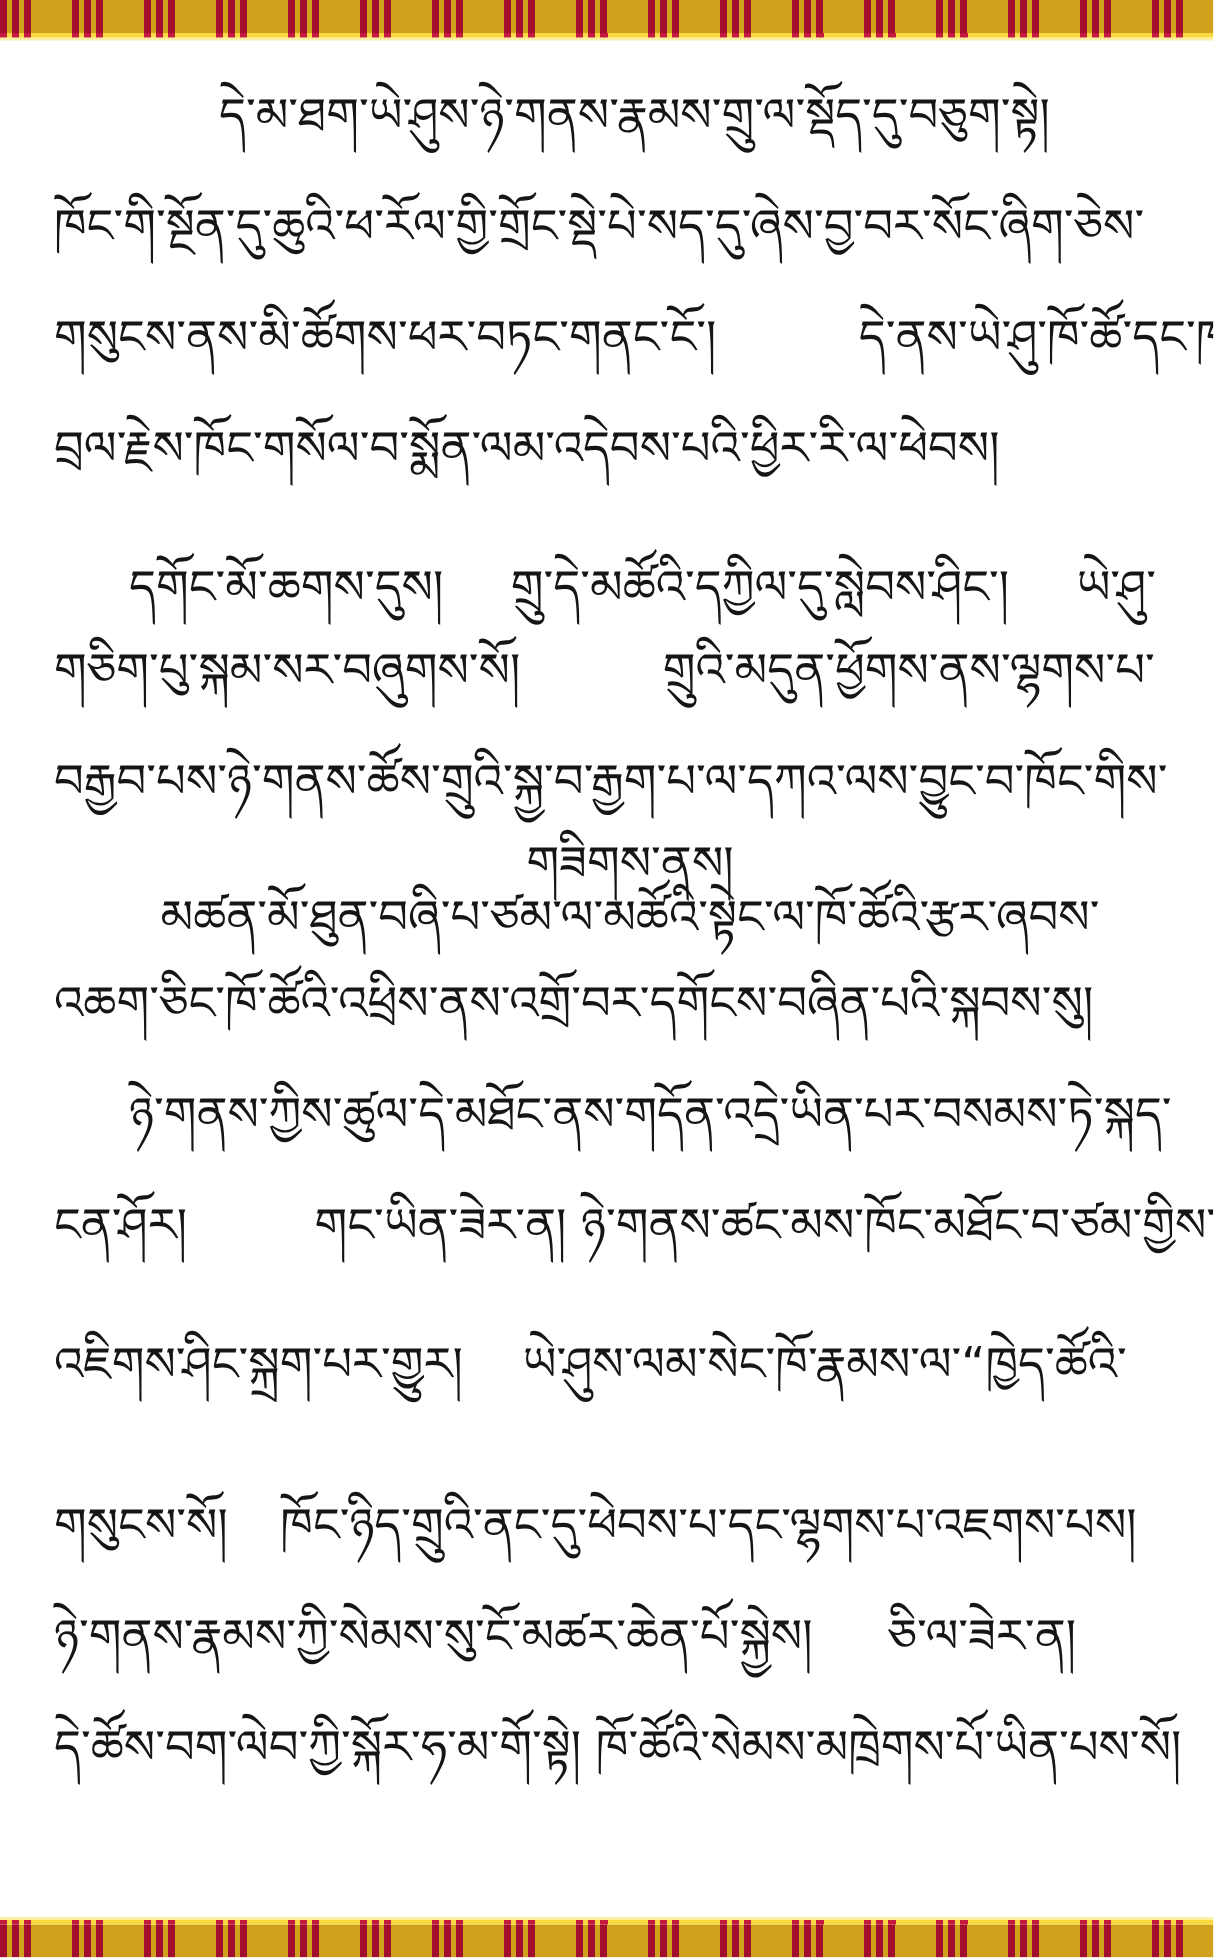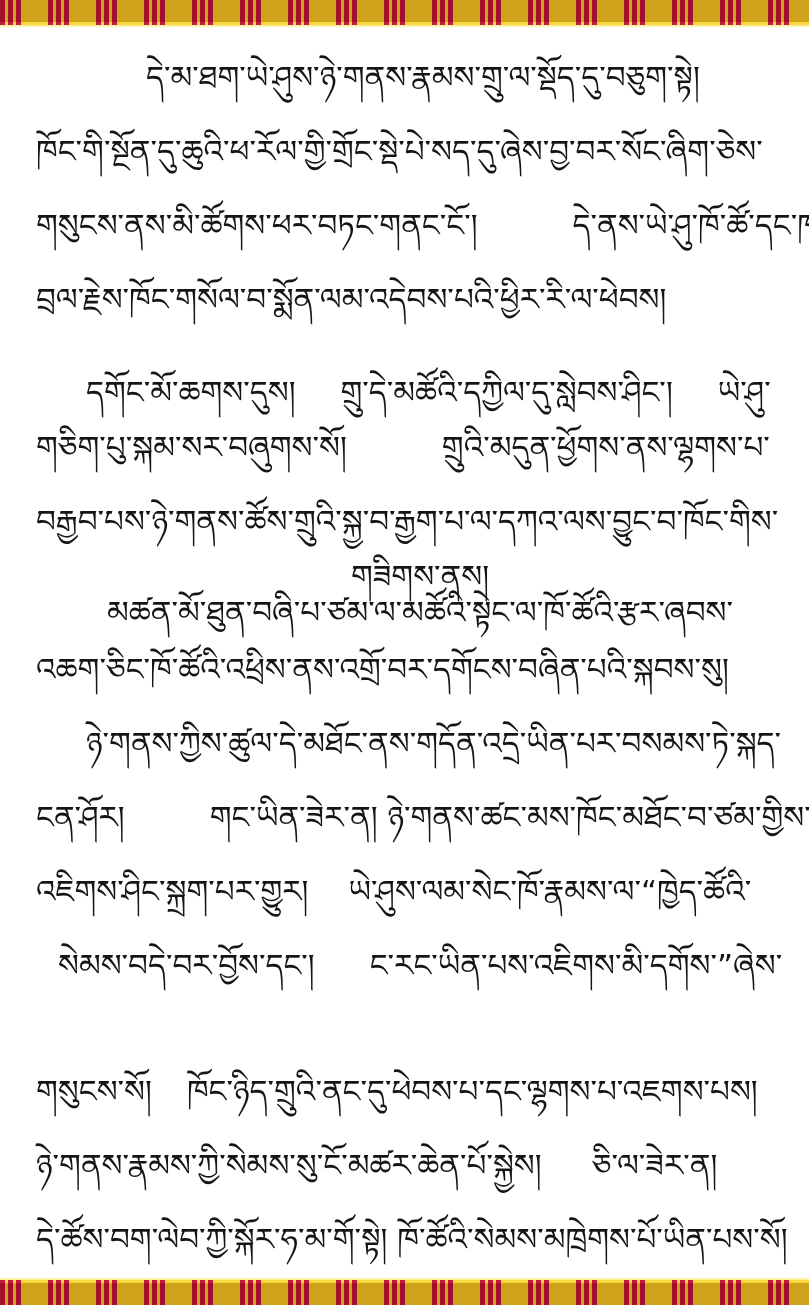--- a/index.html
+++ b/index.html
@@ -126,27 +126,23 @@
       <div class="line" style="padding-left: 0px; column-gap: 45px;">
         <span class="seg">འཆག་ཅིང་ཁོ་ཚོའི་འཕྲིས་ནས་འགྲོ་བར་དགོངས་བཞིན་པའི་སྐབས་སུ།</span>
       </div>
       <div class="line" style="padding-left: 50px; column-gap: 45px;">
         <span class="seg">ཉེ་གནས་ཀྱིས་ཚུལ་དེ་མཐོང་ནས་གདོན་འདྲེ་ཡིན་པར་བསམས་ཏེ་སྐད་</span>
       </div>
       <div class="line" style="padding-left: 0px; column-gap: 85px;">
         <span class="seg">ངན་ཤོར།</span>
         <span class="seg">གང་ཡིན་ཟེར་ན། ཉེ་གནས་ཚང་མས་ཁོང་མཐོང་བ་ཙམ་གྱིས་</span>
       </div>
-      <div class="line" style="padding-left: 0px; column-gap: 40px;">
+      <div class="line" style="padding-left: 0px; column-gap: 40px; align-items: flex-end;">
         <span class="seg">འཇིགས་ཤིང་སྐྲག་པར་གྱུར།</span>
         <span class="seg">ཡེ་ཤུས་ལམ་སེང་ཁོ་རྣམས་ལ་“ཁྱེད་ཚོའི་</span>
-      </div>
-      <div class="line" style="padding-left: 22px; column-gap: 55px;">
-        <span class="seg">སེམས་བདེ་བར་བྱོས་དང་།</span>
-        <span class="seg">ང་རང་ཡིན་པས་འཇིགས་མི་དགོས་”ཞེས་</span>
       </div>
       <div class="line para-space" style="padding-left: 0px; column-gap: 70px; gap: 35px;">
         <span class="seg">གསུངས་སོ།</span>
         <span class="seg">ཁོང་ཉིད་གྲུའི་ནང་དུ་ཕེབས་པ་དང་ལྷགས་པ་འཇགས་པས།</span>
       </div>
       <div class="line" style="padding-left: 0px; column-gap: 50px;">
         <span class="seg">ཉེ་གནས་རྣམས་ཀྱི་སེམས་སུ་ངོ་མཚར་ཆེན་པོ་སྐྱེས།</span>
         <span class="seg">ཅི་ལ་ཟེར་ན།</span>
       </div>
       <div class="line" style="padding-left: 0px; column-gap: 45px;">

